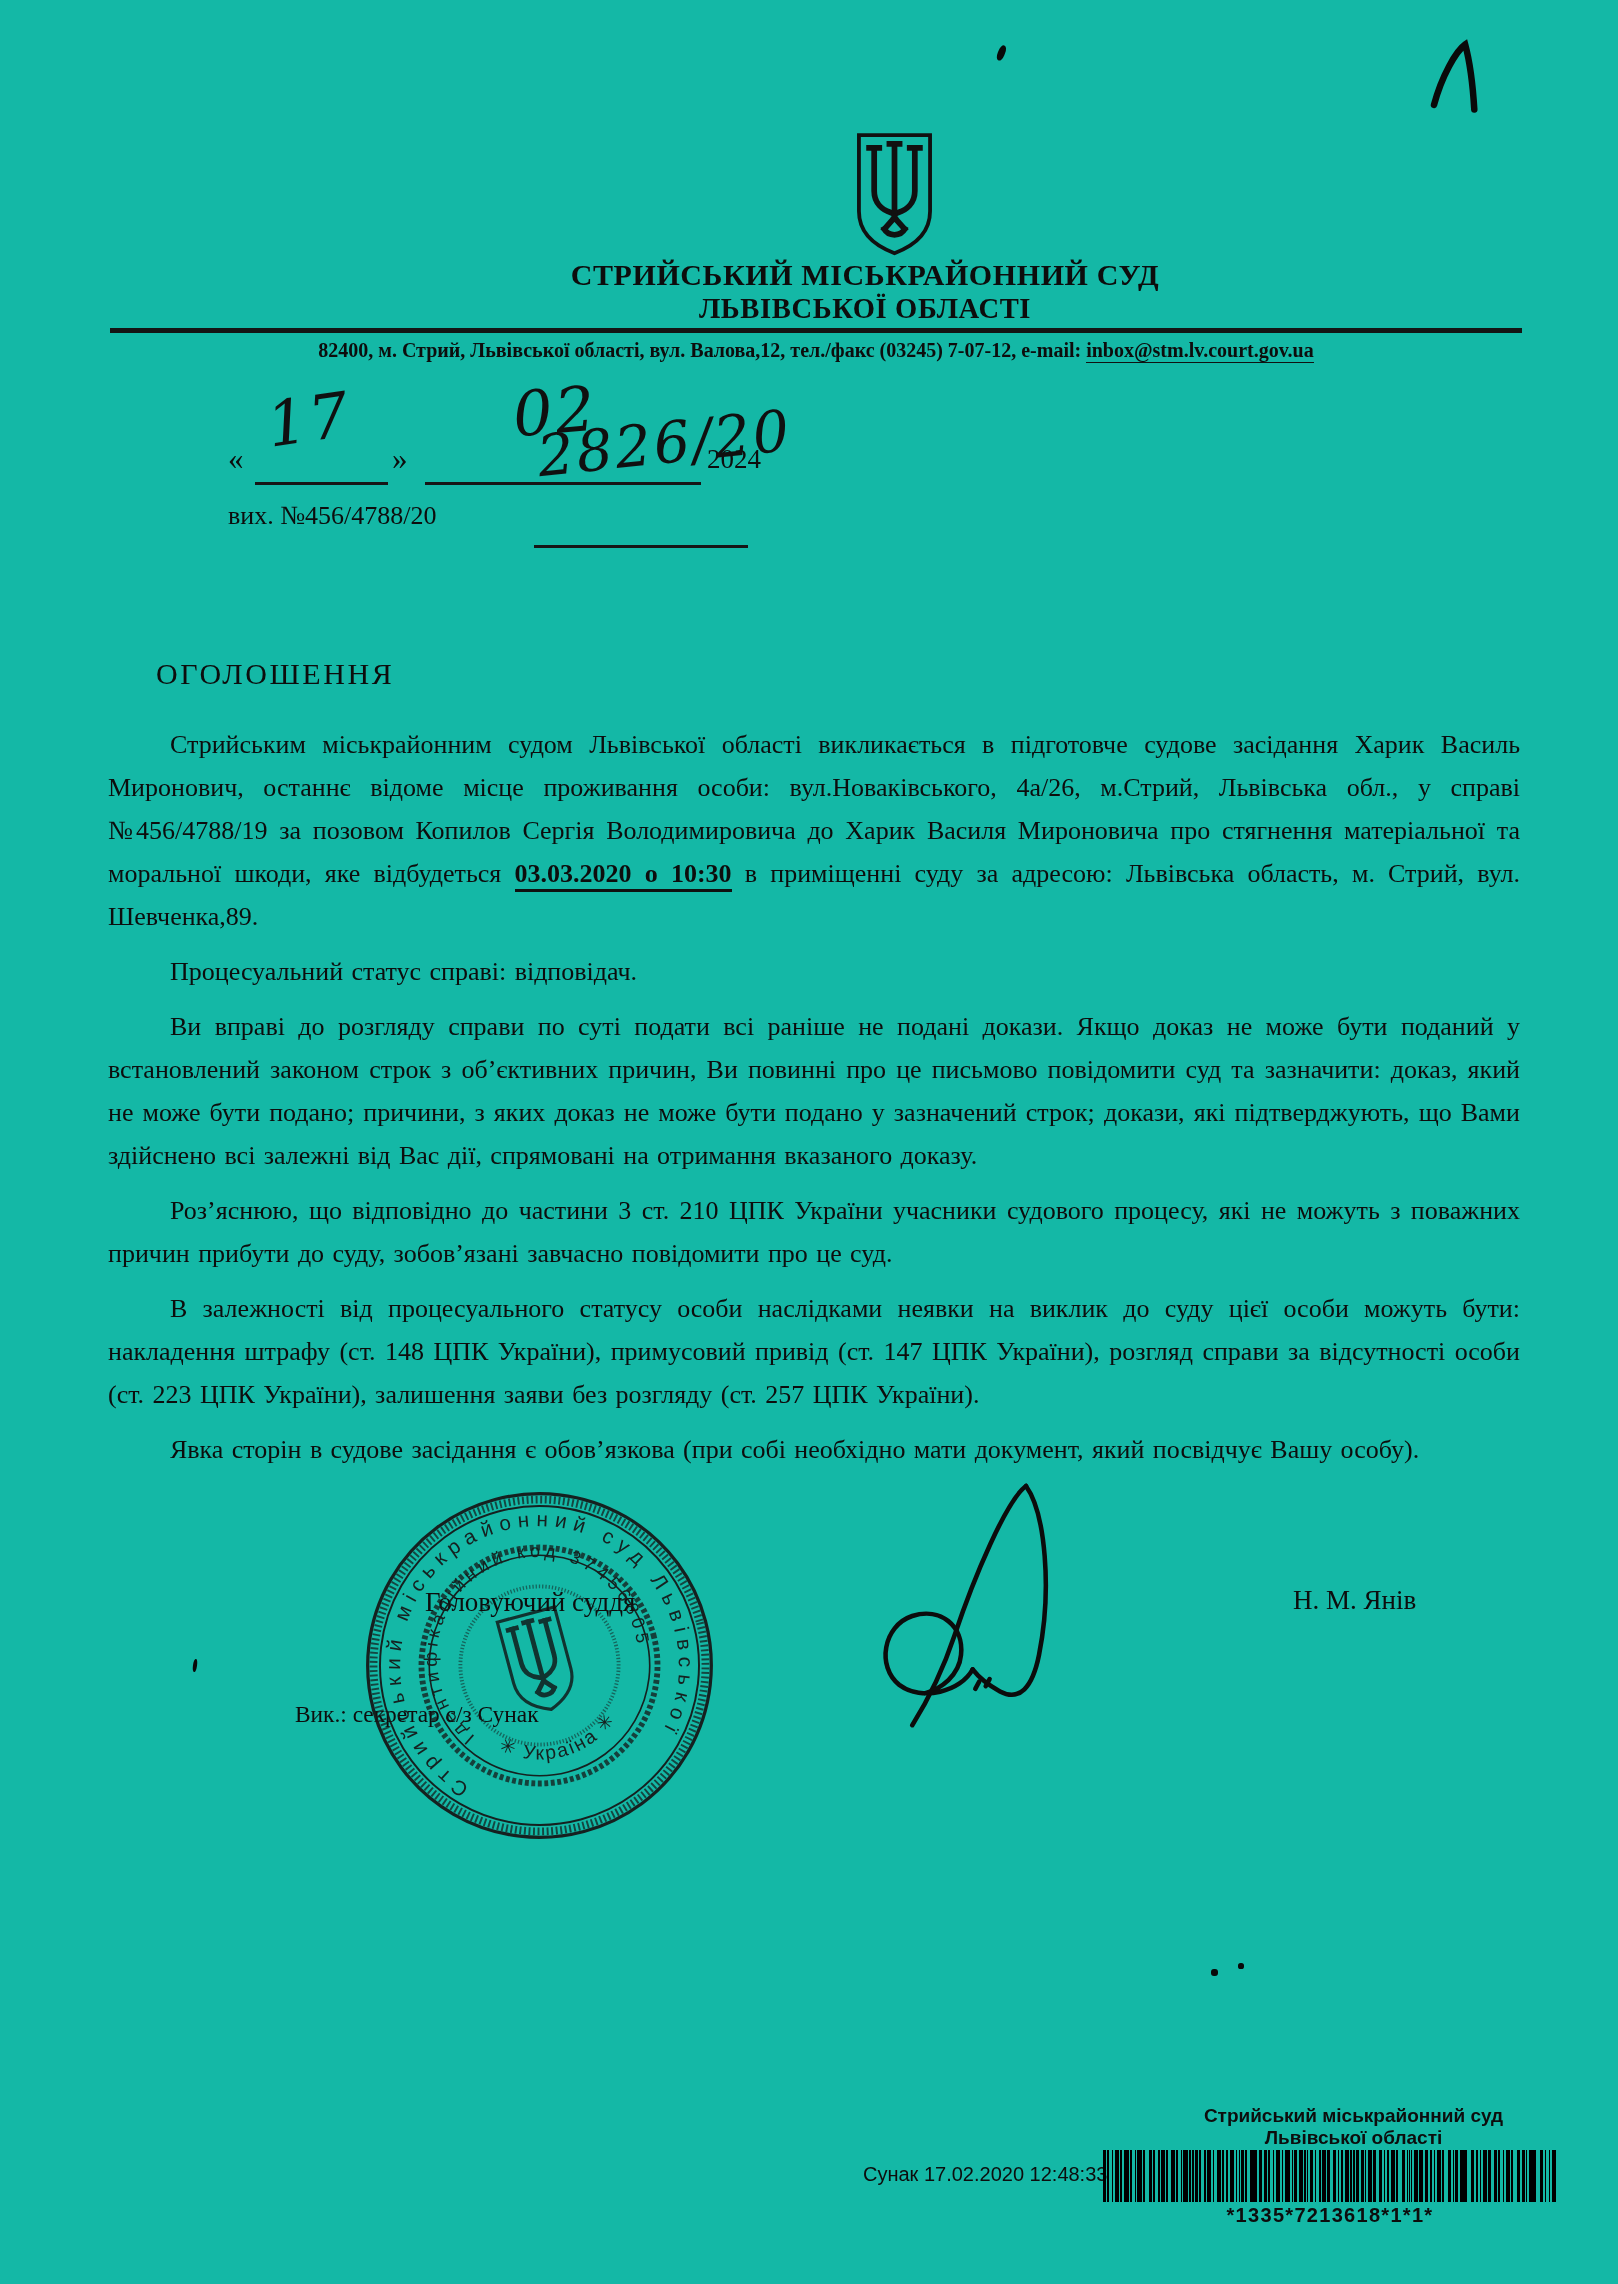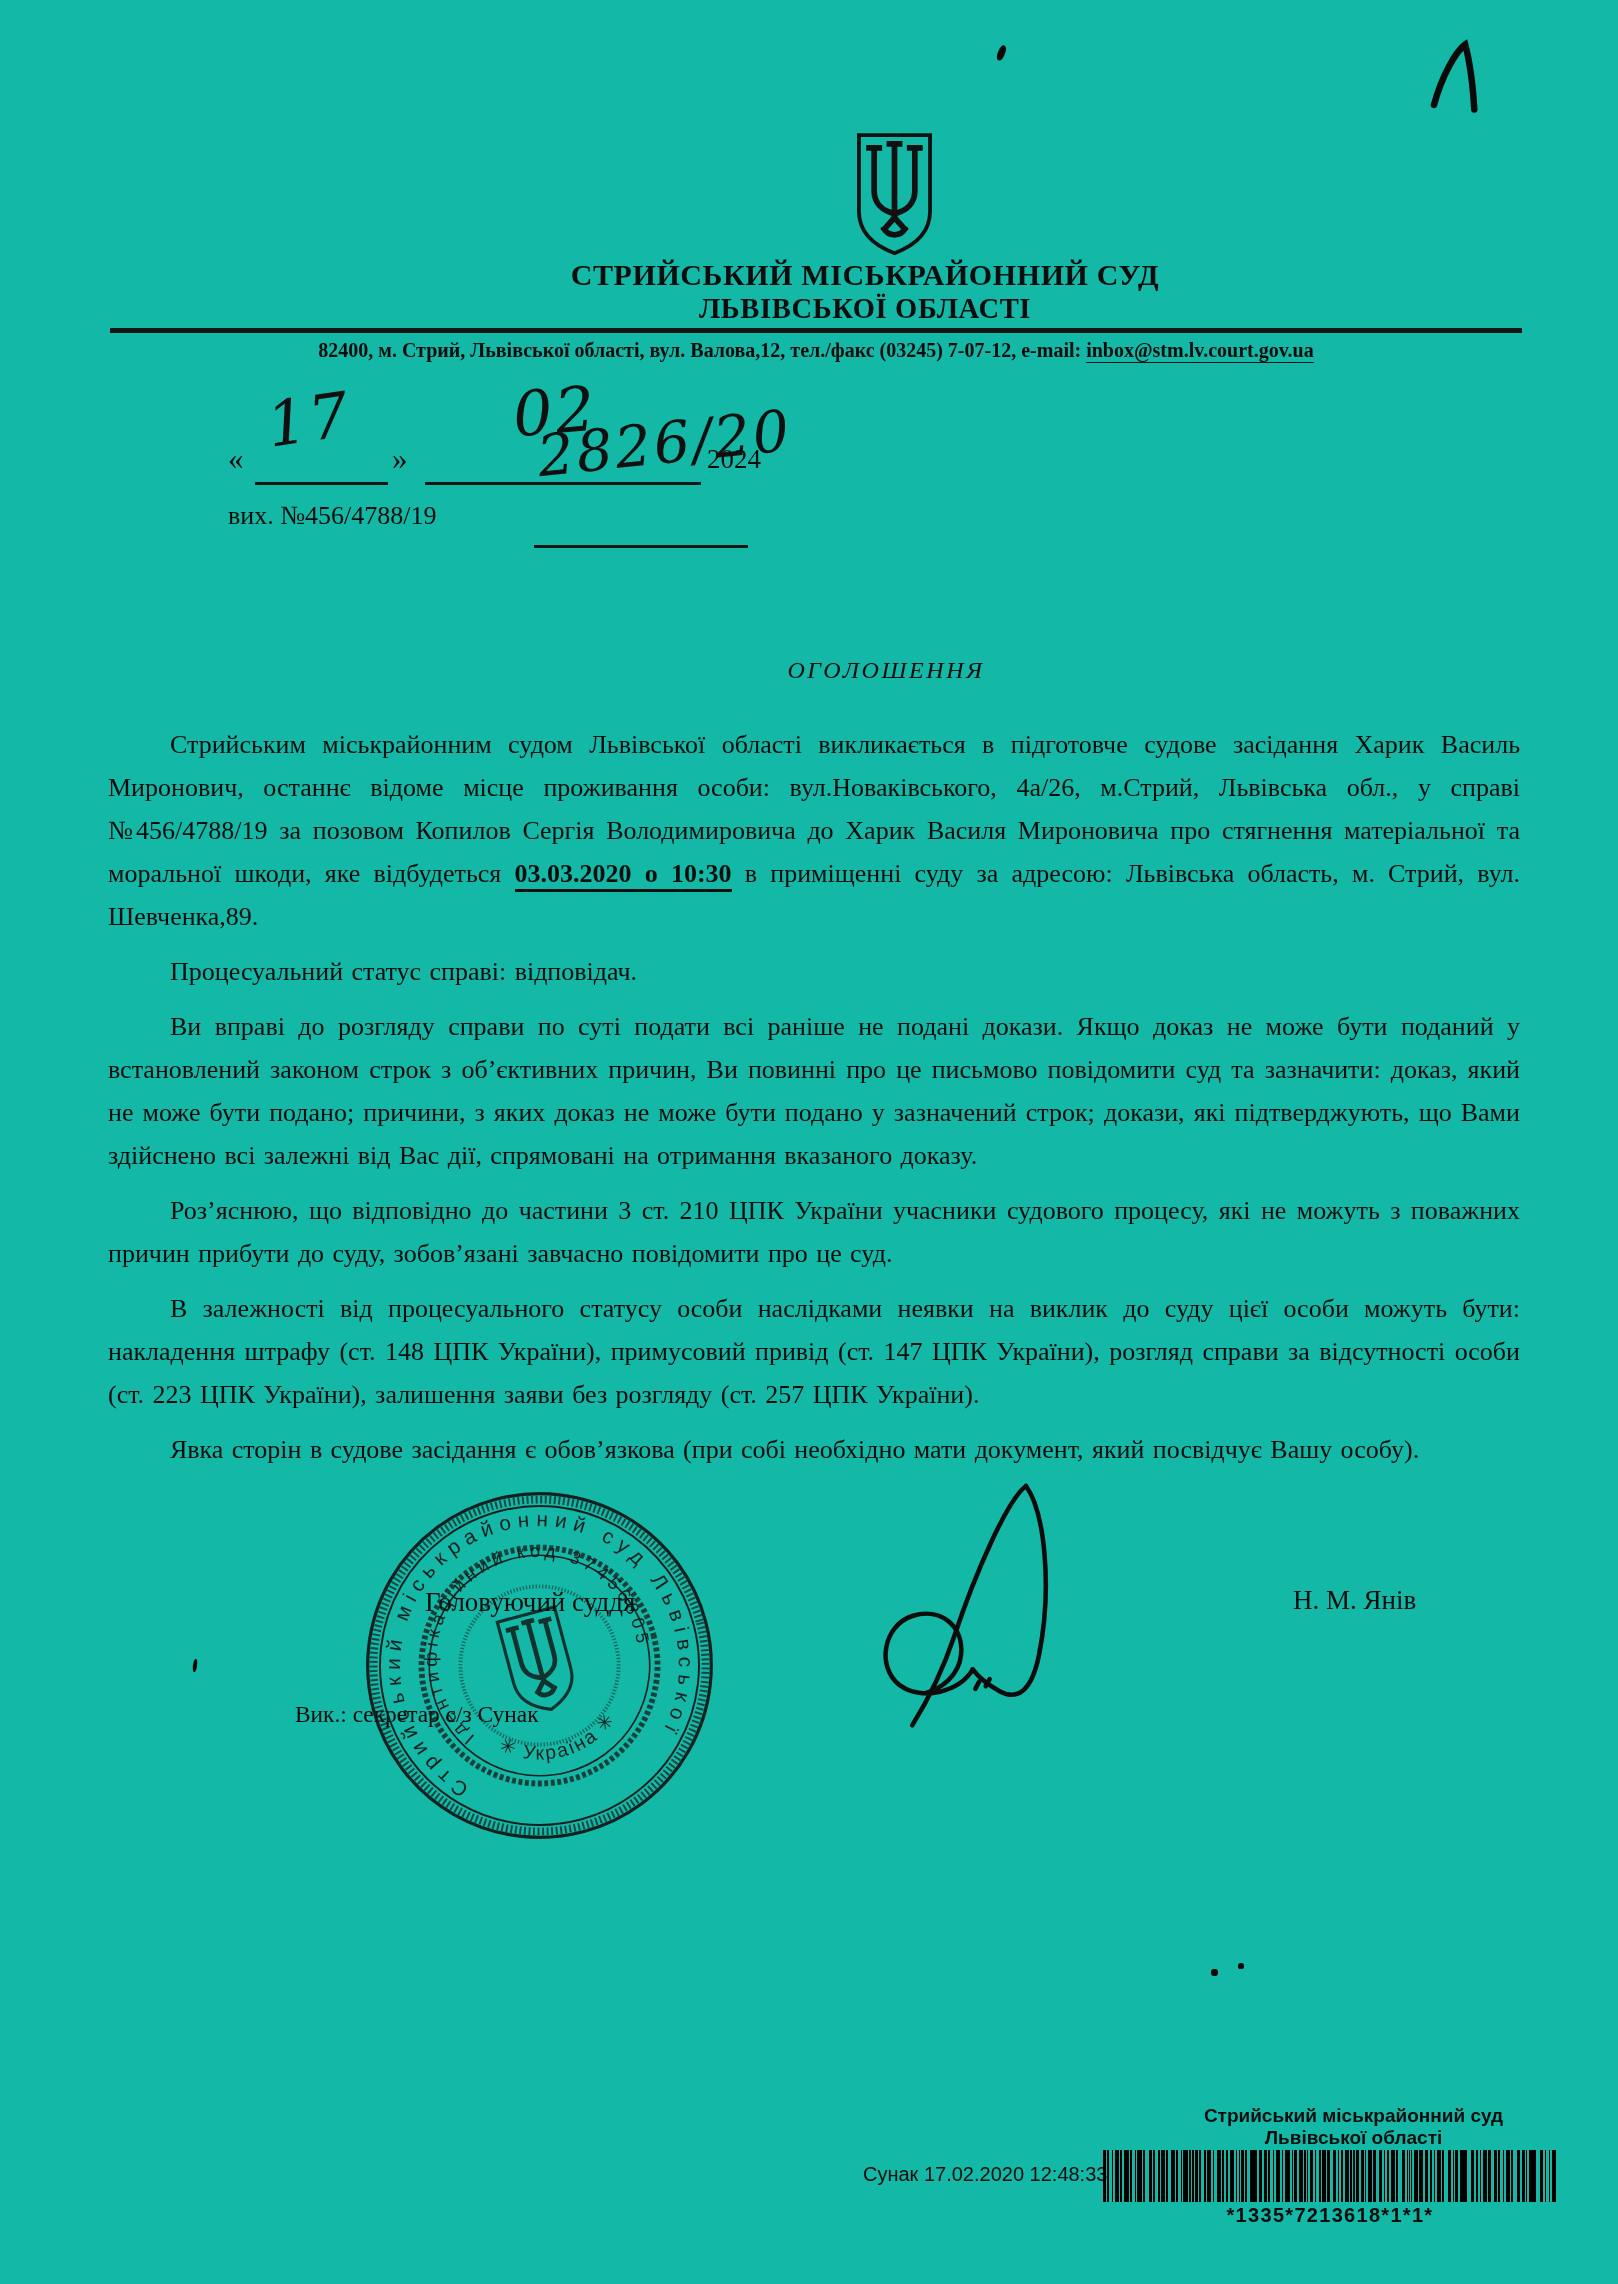--- a/index.html
+++ b/index.html
@@ -22,21 +22,21 @@
   .blank-line{border-bottom:3.2px solid #161616;height:0;}
   .handwrit{
     font-family:"DejaVu Serif", serif;
     font-style:italic;
     font-size:62px;
     color:#101010;
     white-space:nowrap;
     letter-spacing:2.6px;
   }
   
-  .doc-title{font-size:24px;letter-spacing:2.6px;text-align:center;width:1460px;font-style:italic;}
+  .doc-title{font-size:30px;letter-spacing:2.6px;text-align:left;width:1460px;}
   .body-text{width:1436px;font-size:26px;line-height:43px;text-align:justify;word-spacing:1.9px;}
   .body-text p{margin:12px;text-indent:62px;}
   .datebold{font-weight:bold;border-bottom:3.9px solid #101010;padding-bottom:1.3px;}
   .sig-label{font-size:27px;white-space:nowrap;}
   .exec-label{font-size:23.4px;white-space:nowrap;}
   
   .foot-court{width:389px;text-align:center;font-family:"Liberation Sans", sans-serif;font-weight:bold;font-size:19px;white-space:nowrap;}
   .foot-time{font-family:"Liberation Sans", sans-serif;font-size:20px;white-space:nowrap;}
   .barcode{
     width:454px;height:52px;
@@ -90,21 +90,21 @@
   </div>
 
   <span class="abs printed" style="left:228px;top:441px;font-size:31px;">«</span>
   <span class="abs handwrit" style="left:267px;top:383px;transform:rotate(-8deg);">17</span>
   <div class="abs blank-line" style="left:255px;top:482px;width:133px;"></div>
   <span class="abs printed" style="left:392px;top:441px;font-size:31px;">»</span>
   <span class="abs handwrit" style="left:513px;top:375px;transform:rotate(-5deg);">02</span>
   <div class="abs blank-line" style="left:425px;top:482px;width:276px;"></div>
   <span class="abs printed" style="left:707px;top:444px;">2024</span>
 
-  <span class="abs printed" style="left:228px;top:501px;font-size:26px;">вих. №456/4788/19</span>
+  <span class="abs printed" style="left:228px;top:501px;font-size:26px;">вих. №456/4788/20</span>
   <div class="abs blank-line" style="left:534px;top:545px;width:214px;"></div>
   <span class="abs handwrit" style="left:537px;top:410px;font-size:57px;transform:rotate(-6deg);">2826/20</span>
 
   <div class="abs doc-title" style="left:156px;top:657px;">ОГОЛОШЕННЯ</div>
 
   <div class="abs body-text" style="left:96px;top:711px;">
     <p><span>Стрийським міськрайонним судом Львівської області викликається в підготовче судове засідання Харик Василь Миронович, останнє відоме місце проживання особи: вул.Новаківського, 4а/26, м.Стрий, Львівська обл., у справі №456/4788/19 за позовом Копилов Сергія Володимировича до Харик Василя Мироновича про стягнення матеріальної та моральної шкоди, яке відбудеться </span><span class="datebold">03.03.2020  о  10:30</span><span> в приміщенні суду за адресою: Львівська область, м. Стрий, вул. Шевченка,89.</span></p>
     <p>Процесуальний статус справі: відповідач.</p>
     <p>Ви вправі до розгляду справи по суті подати всі раніше не подані докази. Якщо доказ не може бути поданий у встановлений законом строк з об’єктивних причин, Ви повинні про це письмово повідомити суд та зазначити: доказ, який не може бути подано; причини, з яких доказ не може бути подано у зазначений строк; докази, які підтверджують, що Вами здійснено всі залежні від Вас дії, спрямовані на отримання вказаного доказу.</p>
     <p>Роз’яснюю, що відповідно до частини 3 ст. 210 ЦПК України учасники судового процесу, які не можуть з поважних причин прибути до суду, зобов’язані завчасно повідомити про це суд.</p>

